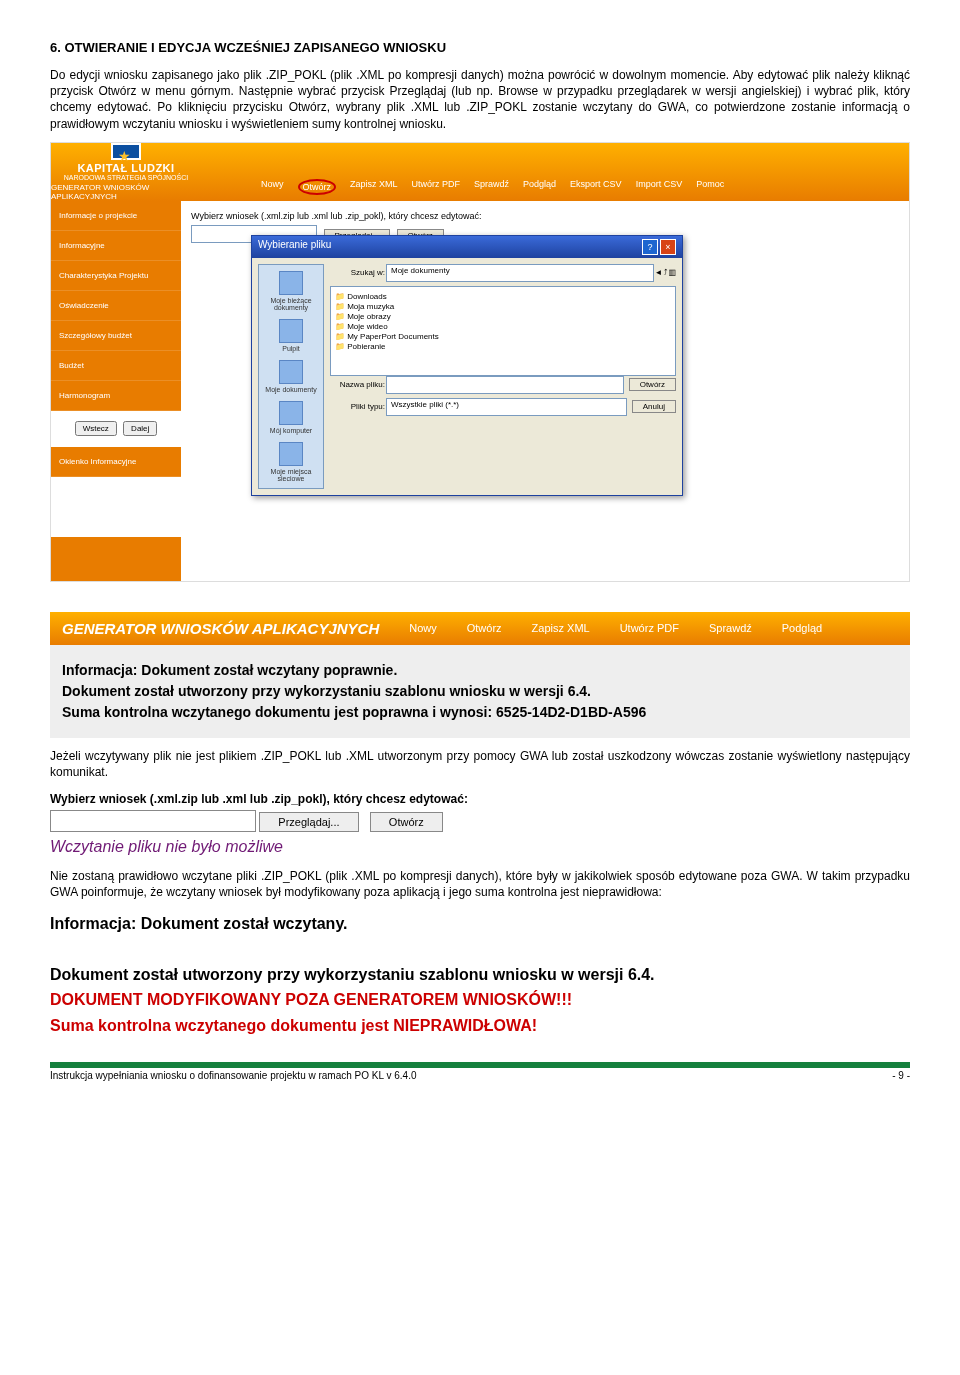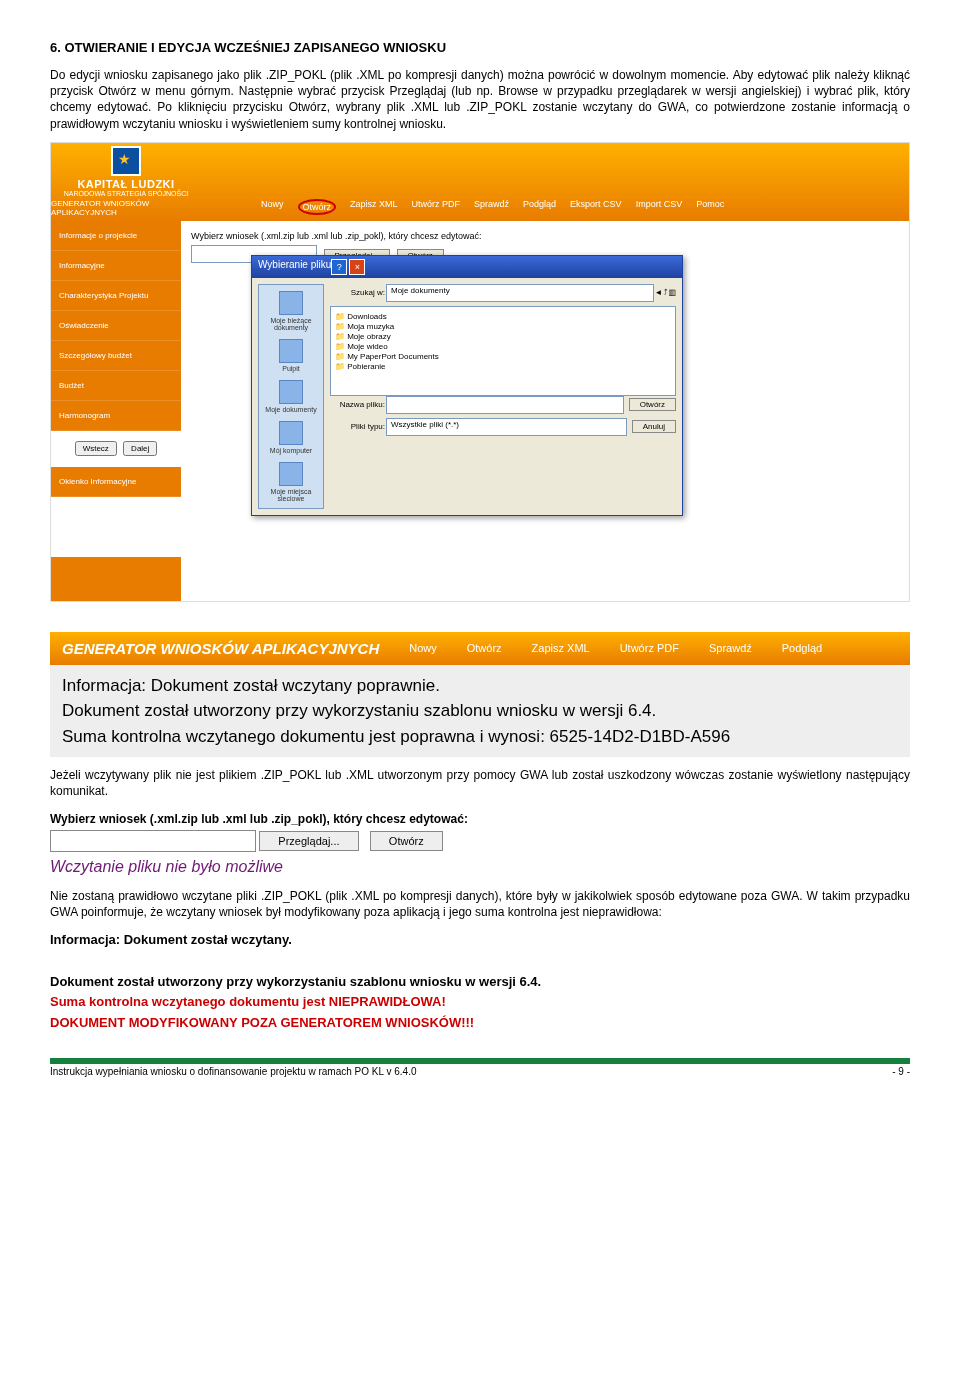--- a/index.html
+++ b/index.html
@@ -1,62 +1,62 @@
 <!DOCTYPE html>
 <html><head>
 <meta charset="utf-8">
 <style>
   body{font-family:Arial,Helvetica,sans-serif;font-size:12px;color:#000;margin:0;padding:40px 50px;background:#fff;width:860px}
   h2{font-size:13px;font-weight:bold;margin:0 0 12px 0}
   p{margin:0 0 10px 0;line-height:1.35;text-align:justify}
   .app{background:#fff;border:1px solid #ddd;margin:10px 0 30px 0}
-  .hdr{background:linear-gradient(#ffb000,#e87c00);height:78px;position:relative;display:flex}
+  .hdr{background:linear-gradient(#ffb000,#e87c00);height:58px;position:relative;display:flex}
   .logo{width:150px;display:flex;flex-direction:column;align-items:center;justify-content:center;color:#fff}
   .logo-box{width:26px;height:26px;background:#0b4fa0;border:2px solid #fff;margin-bottom:2px;position:relative}
   .logo-box:after{content:"★";position:absolute;color:#fbc02d;font-size:14px;left:5px;top:3px}
   .brand{font-weight:bold;font-size:11px;color:#fff;letter-spacing:.5px}
   .sub{font-size:7px;color:#fff}
   .gen{font-size:8px;color:#fff;margin-top:2px}
   .topmenu{position:absolute;bottom:6px;left:210px;display:flex;gap:14px;color:#fff;font-size:9px}
   .topmenu span{cursor:pointer}
   .circle{border:2px solid #c00;border-radius:50%;padding:1px 3px}
   .body{display:flex;min-height:380px}
   .side{width:130px;background:#e87c00}
   .side div{color:#fff;font-size:8px;padding:10px 8px;border-bottom:1px solid rgba(255,255,255,.15)}
   .btns{background:#fff;padding:6px 8px;text-align:center}
   .btns button{font-size:8px;padding:1px 6px;margin:0 2px}
   .info{background:#fff;font-size:8px;color:#000;padding:4px 6px}
   .main{flex:1;background:#fff;padding:10px;position:relative;font-size:9px}
   .dlg{position:absolute;top:34px;left:70px;width:430px;background:#ece9d8;border:1px solid #1e429f;box-shadow:2px 2px 6px rgba(0,0,0,.4)}
-  .tb{background:linear-gradient(#3a6ad9,#1e429f);color:#fff;font-size:10px;padding:3px 6px;display:flex;}
+  .tb{background:linear-gradient(#3a6ad9,#1e429f);color:#fff;font-size:10px;padding:3px 6px;display:flex;justify-content:space-between}
   .tb .x{background:#d84315;width:14px;height:14px;text-align:center;font-size:9px;line-height:14px;border:1px solid #fff}
   .dlgbody{display:flex;padding:6px;font-size:8px;gap:6px}
   .places{width:60px;background:#cfe0f2;border:1px solid #7a9bbf;display:flex;flex-direction:column;align-items:center;gap:8px;padding:6px 2px}
   .pl{text-align:center;font-size:7px;color:#333}
   .pl .ic{width:22px;height:22px;background:#8ab4e8;border:1px solid #5a86c4;margin:0 auto 2px}
   .right{flex:1}
   .row{display:flex;align-items:center;gap:1px;margin-bottom:4px}
   .row label{width:55px;text-align:right;font-size:8px}
   .sel{border:1px solid #7a9bbf;height:14px;flex:1;background:#fff}
   .files{border:1px solid #7a9bbf;background:#fff;height:80px;padding:4px;font-size:8px}
   .files div{margin:1px 0}
   .dbtn{border:1px solid #888;background:#ece9d8;font-size:8px;padding:1px 10px;margin-left:4px}
 
   .bar2{margin:30px 0 10px 0}
   .bh{background:linear-gradient(#ffb000,#e87c00);color:#fff;font-size:13px;font-weight:bold;padding:8px 12px;display:flex;align-items:center;gap:30px}
   .bh .t{font-size:15px;font-style:italic}
   .bh .m{font-size:11px;font-weight:normal}
-  .msgbox{background:#eee;padding:8px 12px;font-size:17px;font-weight:normal;line-height:1.5}
+  .msgbox{background:#eee;padding:15px 12px;font-size:14px;font-weight:bold;line-height:1.5}
 
   .wsel{margin:12px 0}
   .wlbl{font-weight:bold;font-size:12px;margin-bottom:4px}
   .wbtn{border:1px solid #888;background:#eee;padding:3px 18px;font-size:11px;margin-right:8px}
   .err{color:#701a75;font-style:italic;font-size:16px;margin-top:6px}
 
-  .msg2{font-weight:bold;font-size:13px;line-height:1.6;margin:8px 0}
+  .msg2{font-weight:bold;font-size:16px;line-height:1.6;margin:8px 0}
   .red{color:#c00}
 
   .ftr{margin-top:24px;border-top:6px solid #15803d;padding-top:2px;display:flex;justify-content:space-between;font-size:10px}
 </style>
 </head>
 <body>
 
 <h2>6. OTWIERANIE I EDYCJA WCZEŚNIEJ ZAPISANEGO WNIOSKU</h2>
 <p>Do edycji wniosku zapisanego jako plik .ZIP_POKL (plik .XML po kompresji danych) można powrócić w dowolnym momencie. Aby edytować plik należy kliknąć przycisk Otwórz w menu górnym. Następnie wybrać przycisk Przeglądaj (lub np. Browse w przypadku przeglądarek w wersji angielskiej) i wybrać plik, który chcemy edytować. Po kliknięciu przycisku Otwórz, wybrany plik .XML lub .ZIP_POKL zostanie wczytany do GWA, co potwierdzone zostanie informacją o prawidłowym wczytaniu wniosku i wyświetleniem sumy kontrolnej wniosku.</p>
 
@@ -180,20 +180,20 @@
   <button class="wbtn">Otwórz</button>
   <div class="err">Wczytanie pliku nie było możliwe</div>
 </div>
 
 <p>Nie zostaną prawidłowo wczytane pliki .ZIP_POKL (plik .XML po kompresji danych), które były w jakikolwiek sposób edytowane poza GWA. W takim przypadku GWA poinformuje, że wczytany wniosek był modyfikowany poza aplikacją i jego suma kontrolna jest nieprawidłowa:</p>
 
 <div class="msg2">
   <div>Informacja: Dokument został wczytany.</div>
   <br>
   <div>Dokument został utworzony przy wykorzystaniu szablonu wniosku w wersji 6.4.</div>
+  <div class="red">DOKUMENT MODYFIKOWANY POZA GENERATOREM WNIOSKÓW!!!</div>
   <div class="red">Suma kontrolna wczytanego dokumentu jest NIEPRAWIDŁOWA!</div>
-  <div class="red">DOKUMENT MODYFIKOWANY POZA GENERATOREM WNIOSKÓW!!!</div>
 </div>
 
 <div class="ftr">
   <span>Instrukcja wypełniania wniosku o dofinansowanie projektu w ramach PO KL v 6.4.0</span>
   <span>- 9 -</span>
 </div>
 
 </body></html>

